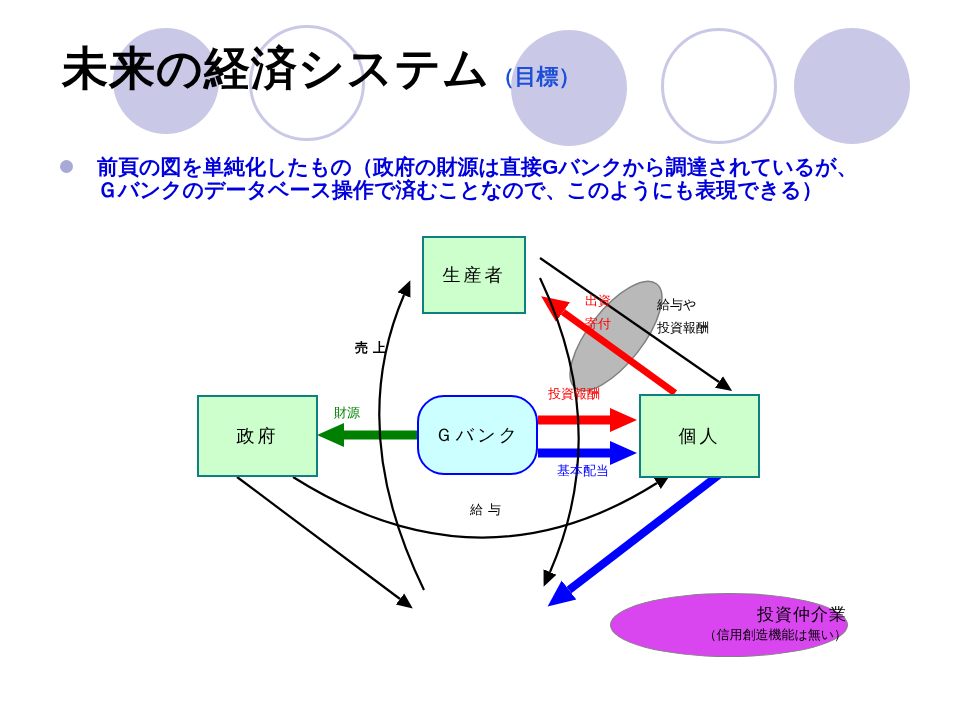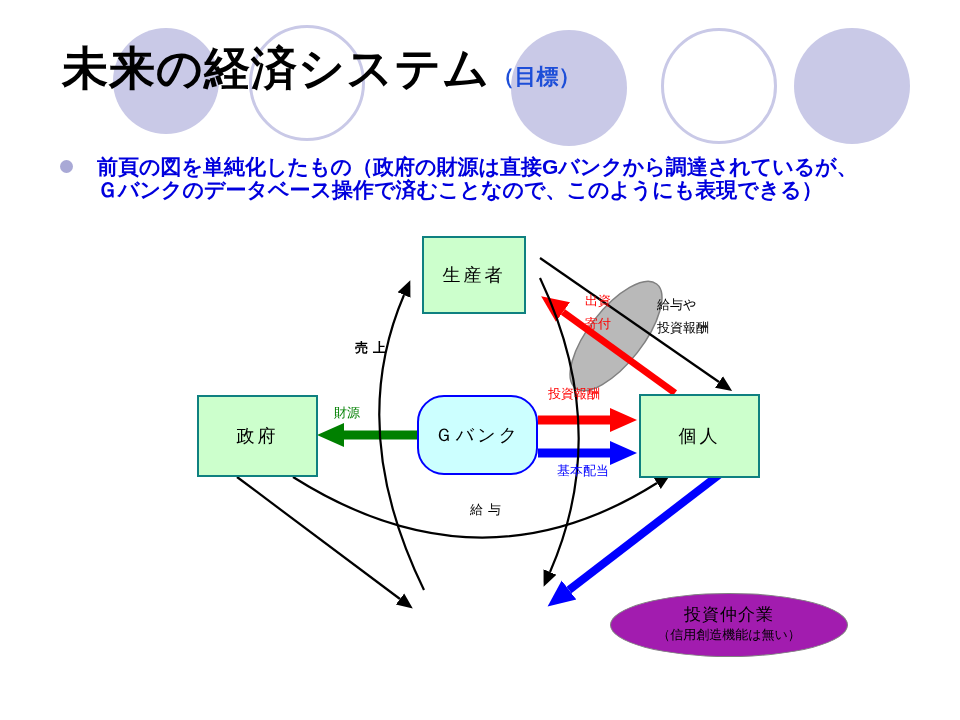--- a/index.html
+++ b/index.html
@@ -19,21 +19,21 @@
   
   .bullet-row{position:absolute;left:60px;display:flex;}
   .bullet-marker{width:13px;height:13px;border-radius:50%;background:#a9a9d6;margin-top:5px;flex:0 0 13px;}
   .bullet-text{margin-left:12px;color:#0000dd;font-size:21px;line-height:23px;font-weight:bold;white-space:nowrap;}
   
   .node{position:absolute;display:flex;align-items:center;justify-content:center;
         color:#000;font-size:18px;letter-spacing:3px;text-align:center;box-sizing:border-box;z-index:3;}
   .node-green{background:#ccffcc;border:2px solid #0f8080;}
   .node-bank{background:#ccffff;border:2px solid #0000ff;}
   .node-purchase{background:#ffccff;border:3px solid #ff00ff;border-radius:50%;flex-direction:column;line-height:27px;}
-  .node-broker{background:#a21caf;border:1.5px solid #808080;border-radius:50%;flex-direction:column;line-height:20px;letter-spacing:1px;}
+  .node-broker{background:#d946ef;border:1.5px solid #808080;border-radius:50%;flex-direction:column;line-height:20px;letter-spacing:1px;align-items:flex-end;}
   .broker-sub{font-size:13px;letter-spacing:0;}
   
   .lbl{position:absolute;font-size:13px;line-height:23px;white-space:nowrap;color:#000;z-index:4;}
   .lbl.red{color:#ff0000;}
   .lbl.blue{color:#0000ff;}
   .lbl.green{color:#008000;}
   .lbl.sp{letter-spacing:5px;}
   svg.wires{position:absolute;left:0;top:0;z-index:2;}
 </style>
 </head>

